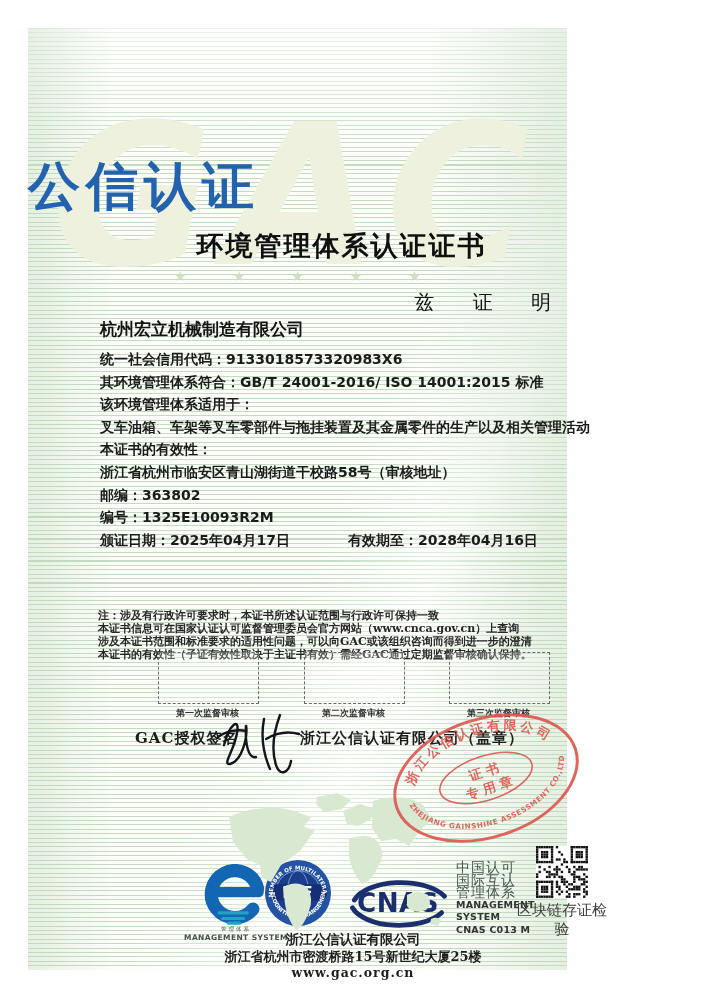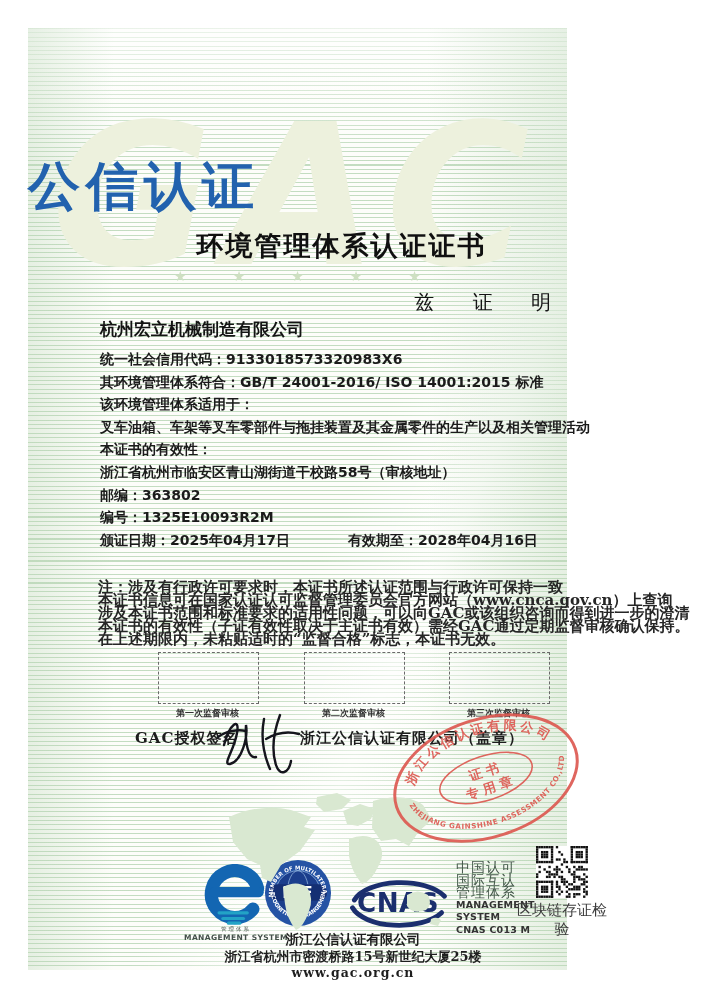--- a/index.html
+++ b/index.html
@@ -42,23 +42,23 @@
   .declaration{
     left:0;top:261px;width:100%;text-align:right;
     font-size:20px;font-weight:normal;letter-spacing:16px;text-indent:16px;color:#141414;
   }
   .bodyblock{left:72px;top:290px;width:540px;}
   .company{font-size:17px;font-weight:bold;color:#141414;margin-bottom:7px;}
   .bline{font-size:14px;font-weight:bold;color:#1b1b1b;line-height:22.6px;white-space:nowrap;}
   .dates span{display:inline-block;}
   .dates .gap{width:58px;}
   .notes{
-    left:70px;top:553px;width:520px;
+    left:70px;top:581px;width:520px;
     font-family:"DejaVu Serif",serif;font-weight:bold;
-    font-size:15px;line-height:13px;color:#262626;
+    font-size:11px;line-height:13px;color:#262626;
   }
   .notes div{white-space:nowrap;}
   .boxrow{left:0;top:624px;width:650px;height:52px;padding-left:34px;}
   .supbox{
     position:absolute;top:0;width:99px;height:50px;
     border:1px dashed #6a6a6a;background:rgba(255,255,255,0.25);
   }
   .suplabel{
     position:absolute;top:55px;width:99px;text-align:center;
     font-family:"DejaVu Serif",serif;font-size:9px;font-weight:bold;color:#333;
@@ -118,21 +118,20 @@
     <div class="bline dates">
       <span>颁证日期：2025年04月17日</span><span class="gap"></span><span>有效期至：2028年04月16日</span>
     </div>
   </div>
 
   <div class="layer notes">
     <div>注：涉及有行政许可要求时，本证书所述认证范围与行政许可保持一致</div>
     <div>本证书信息可在国家认证认可监督管理委员会官方网站（www.cnca.gov.cn）上查询</div>
     <div>涉及本证书范围和标准要求的适用性问题，可以向GAC或该组织咨询而得到进一步的澄清</div>
     <div>本证书的有效性（子证有效性取决于主证书有效）需经GAC通过定期监督审核确认保持。</div>
-    <div>在上述期限内，未粘贴适时的“监督合格”标志，本证书无效。</div>
   </div>
 
   <div class="layer boxrow">
     <div class="supbox" style="left:130px;"></div>
     <div class="supbox" style="left:276px;"></div>
     <div class="supbox" style="left:421px;"></div>
     <div class="suplabel" style="left:130px;">第一次监督审核</div>
     <div class="suplabel" style="left:276px;">第二次监督审核</div>
     <div class="suplabel" style="left:421px;">第三次监督审核</div>
   </div>

